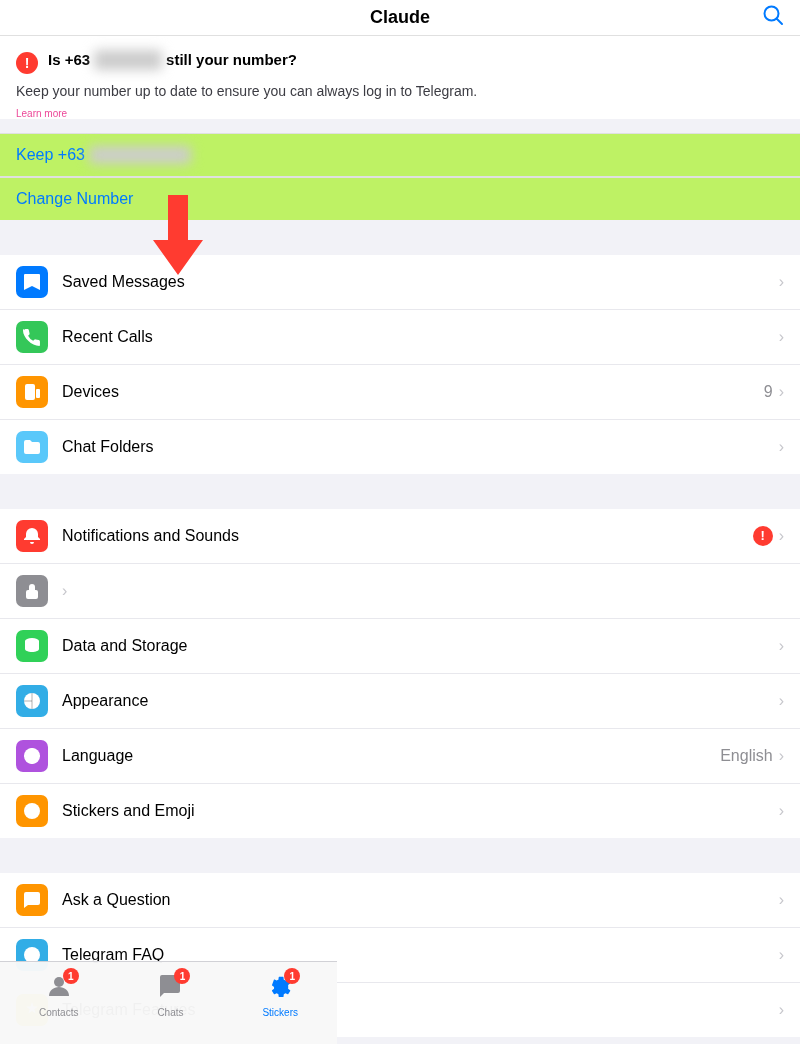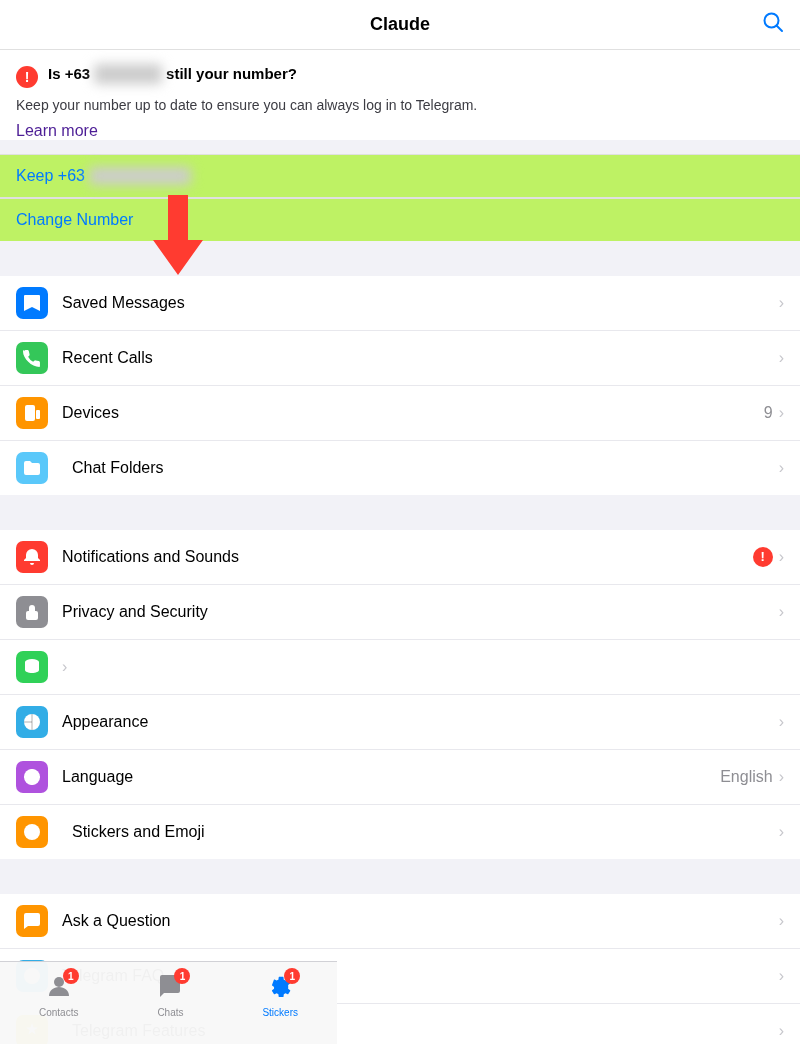--- a/index.html
+++ b/index.html
@@ -14,21 +14,21 @@
 
     
     .header {
       background: #fff;
       display: flex;
       align-items: center;
       justify-content: center;
       padding: 12px 16px;
       position: relative;
       border-bottom: 1px solid #e0e0e0;
-      height: 50px;
+      height: 36px;
     }
     .header-title {
       font-size: 18px;
       font-weight: 600;
       color: #000;
     }
     .header-search {
       position: absolute;
       right: 16px;
       top: 50%;
@@ -70,22 +70,22 @@
       color: #000;
       line-height: 1.3;
     }
     .alert-body {
       font-size: 14px;
       color: #3c3c43;
       line-height: 1.4;
       margin-bottom: 6px;
     }
     .alert-link {
-      font-size: 16px;
-      color: #4c1d95;
+      font-size: 10px;
+      color: #ec4899;
       text-decoration: none;
       display: block;
       margin-bottom: 14px;
     }
 
     
     .divider-line {
       height: 1px;
       background: #e0e0e0;
       margin-left: 0;
@@ -121,21 +121,20 @@
       display: flex;
       align-items: center;
       padding: 11px 16px;
       border-bottom: 1px solid #e8e8ed;
       background: #fff;
       cursor: pointer;
       position: relative;
     }
     .settings-row:last-child {
       border-bottom: none;
-      gap: 10px;
     }
     .row-icon {
       width: 32px;
       height: 32px;
       border-radius: 7px;
       display: flex;
       align-items: center;
       justify-content: center;
       margin-right: 14px;
       flex-shrink: 0;
@@ -347,32 +346,32 @@
     <span class="chevron">›</span>
   </div>
 
   <div class="settings-row">
     <div class="row-icon icon-gray">
       <svg viewBox="0 0 20 20" fill="white">
           <rect x="4" y="9" width="12" height="9" rx="2"></rect>
           <path d="M7 9V6a3 3 0 016 0v3"></path>
         </svg>
     </div>
-    <span class="row-label">Privacy and Security</span>
     <span class="chevron">›</span>
   </div>
 
   <div class="settings-row">
     <div class="row-icon" style="background:#30d158;">
       <svg viewBox="0 0 20 20" fill="white">
           <ellipse cx="10" cy="5" rx="7" ry="3"></ellipse>
           <path d="M3 5v4c0 1.66 3.13 3 7 3s7-1.34 7-3V5"></path>
           <path d="M3 9v4c0 1.66 3.13 3 7 3s7-1.34 7-3V9"></path>
         </svg>
     </div>
+    <span class="row-label">Data and Storage</span>
     <span class="chevron">›</span>
   </div>
 
   <div class="settings-row">
     <div class="row-icon" style="background:#32ade6;">
       <svg viewBox="0 0 20 20" fill="white">
           <circle cx="10" cy="10" r="8"></circle>
           <path d="M10 2v16M2 10h8" fill="none" stroke="rgba(0,0,0,0.3)" stroke-width="1"></path>
         </svg>
     </div>

